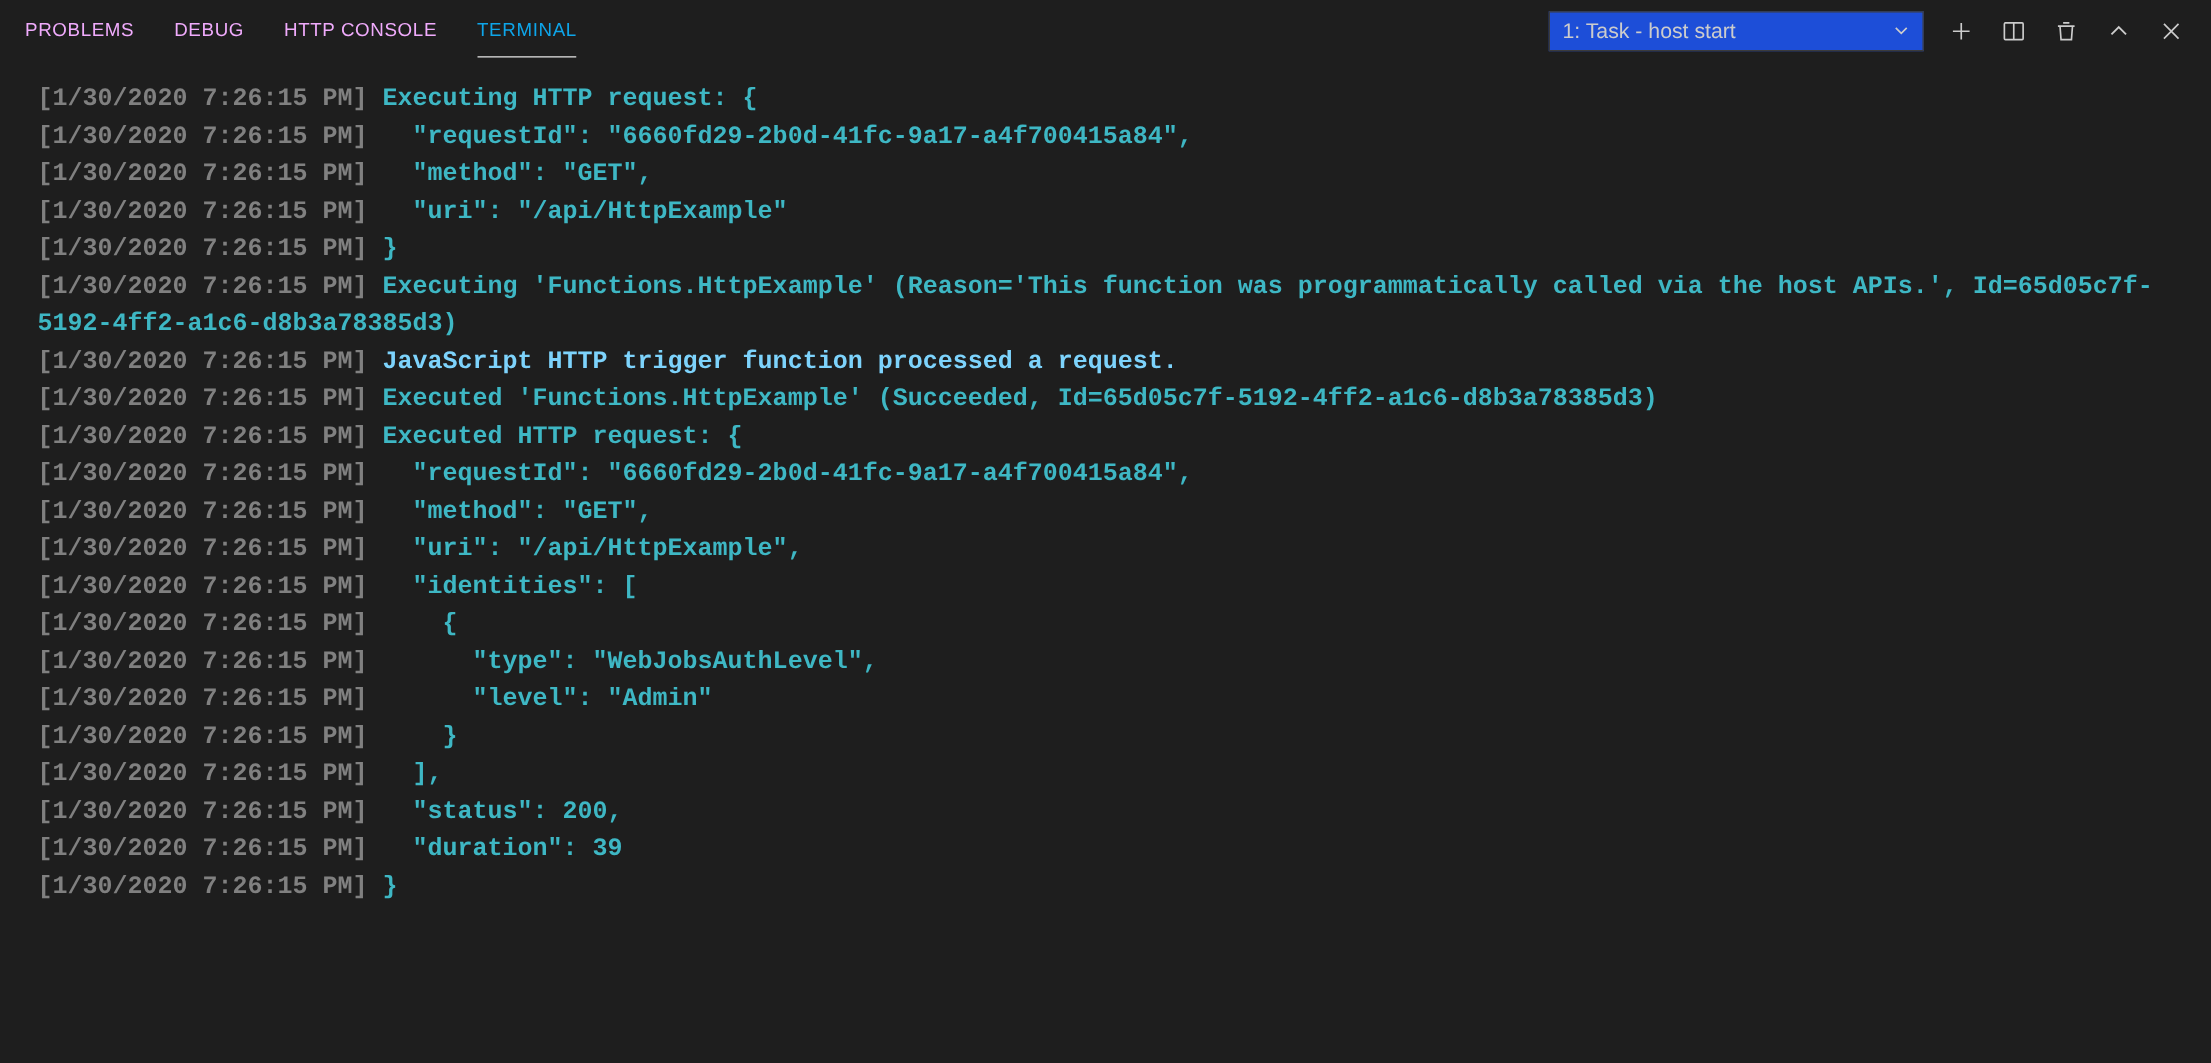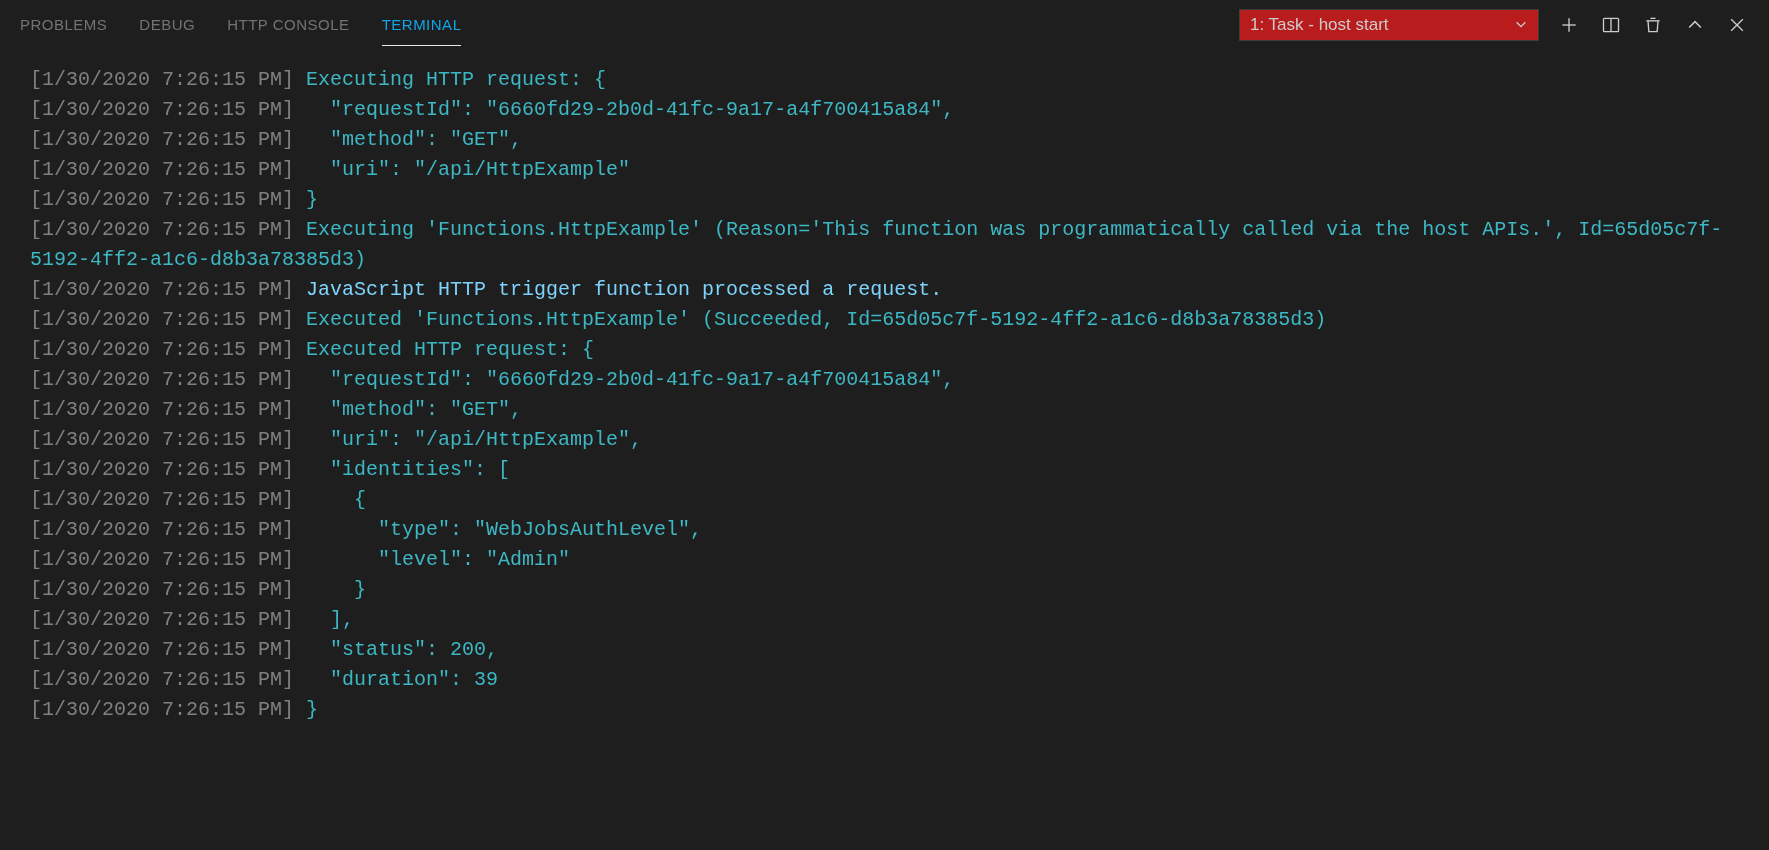--- a/index.html
+++ b/index.html
@@ -22,36 +22,36 @@
       height: 50px;
       padding: 0 20px;
     }
     .tabs {
       display: flex;
       gap: 32px;
       flex: 1;
     }
     .tab {
       font-size: 15px;
-      color: #737373;
+      color: #f0abfc;
       padding: 12px 0;
       cursor: pointer;
       letter-spacing: 0.5px;
     }
     .tab.active {
       color: #0ea5e9;
       border-bottom: 1px solid #e7e7e7;
     }
     .header-right {
       display: flex;
       align-items: center;
       gap: 18px;
     }
     .terminal-selector {
-      background-color: #b91c1c;
+      background-color: #1d4ed8;
       border: 1px solid #3c3c3c;
       color: #cccccc;
       font-size: 17px;
       padding: 4px 10px;
       width: 300px;
       display: flex;
       align-items: center;
       justify-content: space-between;
       cursor: pointer;
       height: 32px;
@@ -72,20 +72,21 @@
       width: 20px;
       height: 20px;
     }
     .terminal-body {
       padding: 15px 30px;
       font-family: Consolas, "Courier New", monospace;
       font-size: 20px;
       line-height: 30px;
       white-space: pre-wrap;
       word-wrap: break-word;
+      font-weight: bold;
     }
     .ts {
       color: #808080;
     }
     .cyan {
       color: #3eb7c4;
     }
     .default-text {
       color: #7dd3fc;
     }

